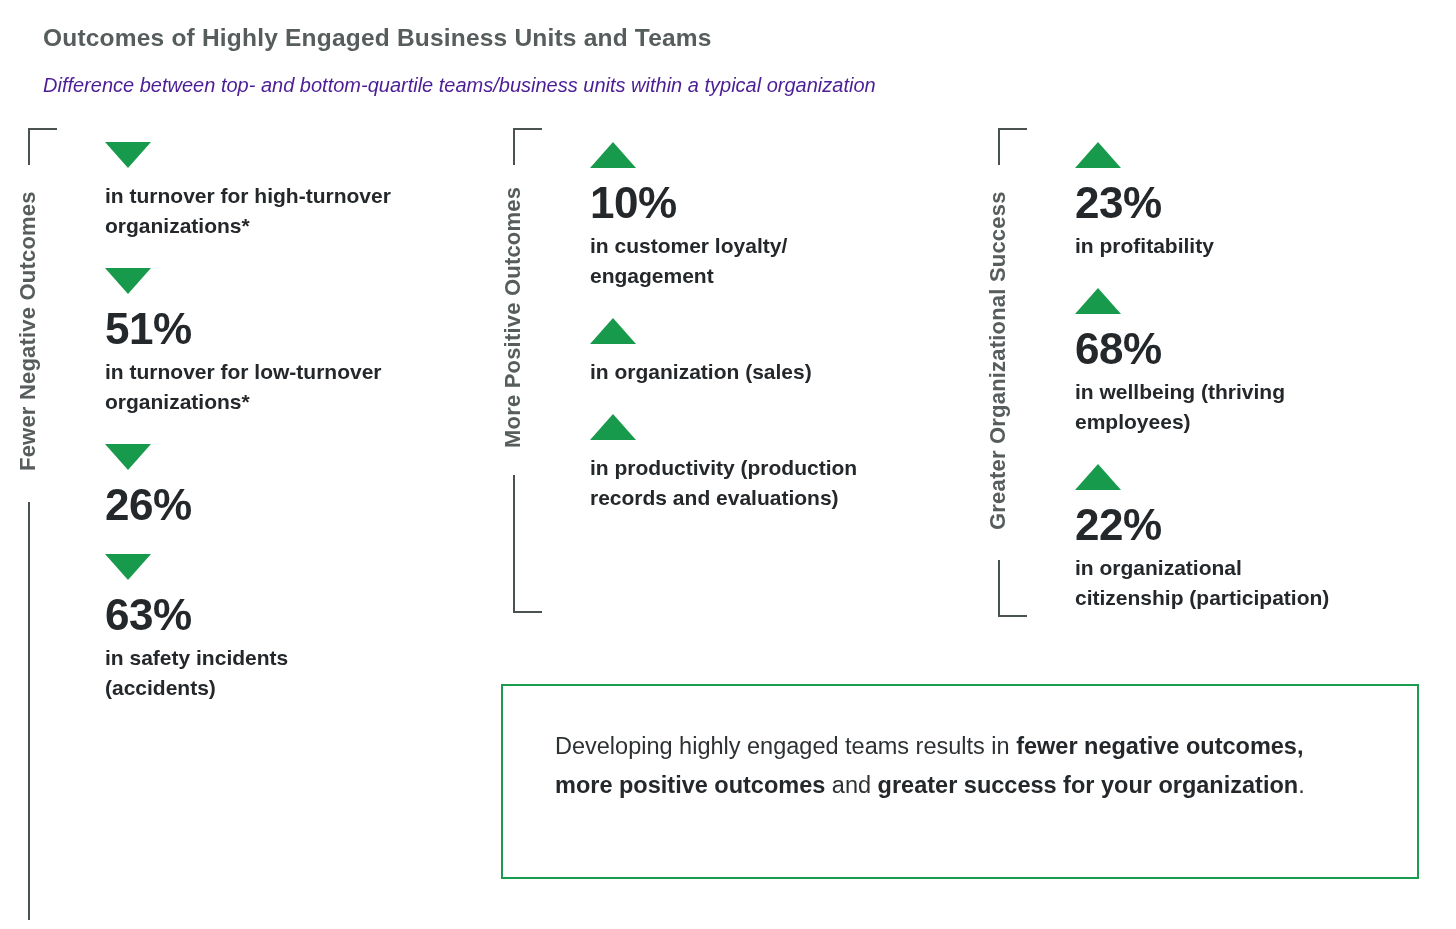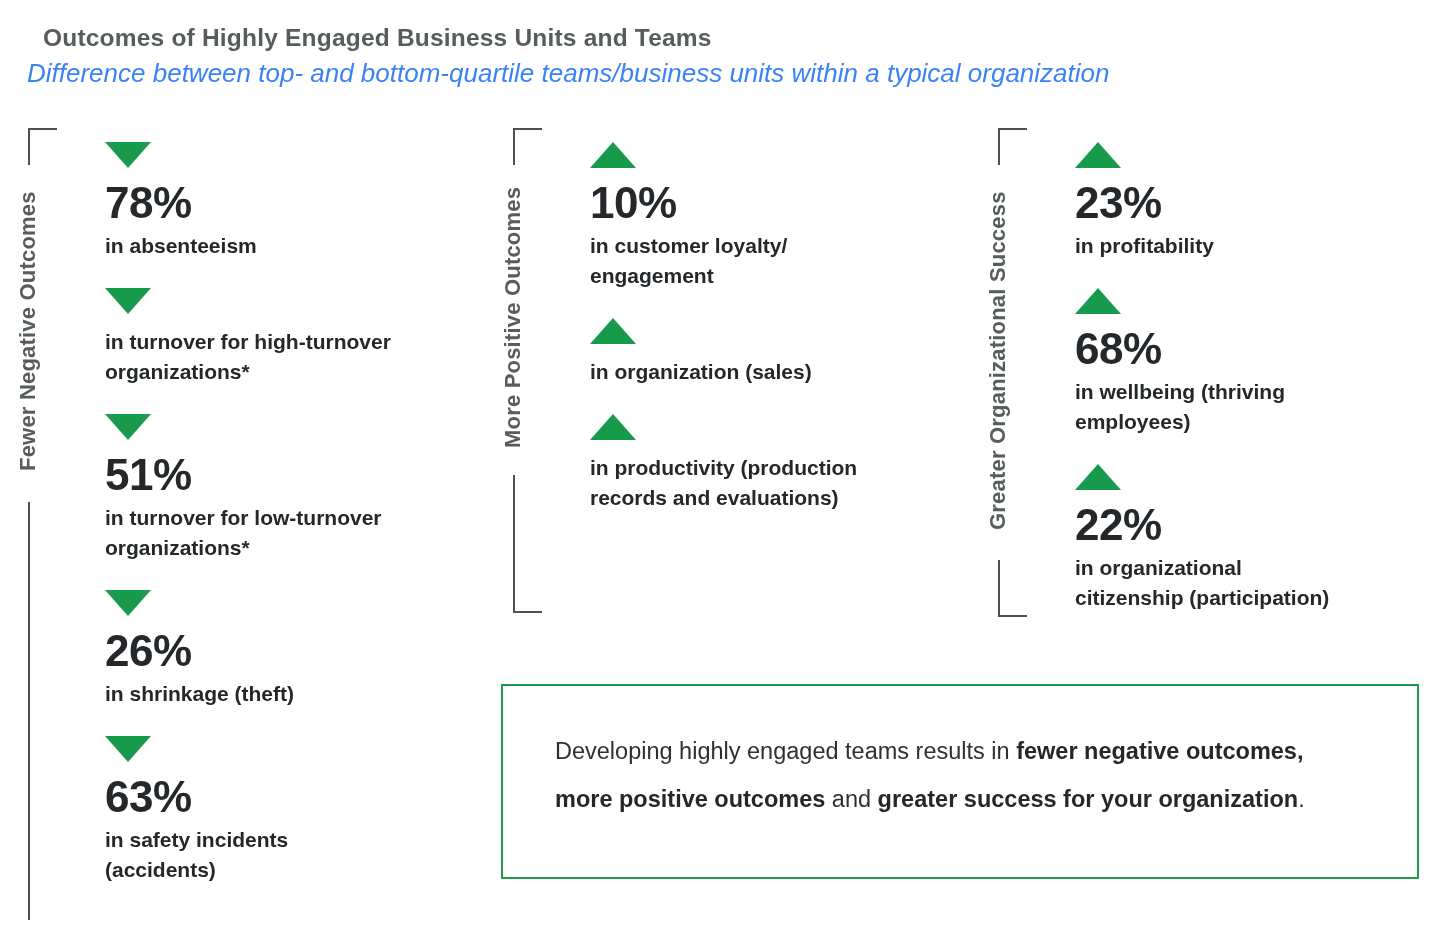--- a/index.html
+++ b/index.html
@@ -9,22 +9,22 @@
     background:#ffffff;
     font-family:"Liberation Sans","DejaVu Sans",sans-serif;
     overflow:hidden;
   }
   
   .title{
     position:absolute;left:27px;top:8px;margin:16px;
     font-size:24.5px;font-weight:700;color:#575d5d;letter-spacing:.2px;
   }
   .subtitle{
-    position:absolute;left:27px;top:58px;margin:0;
-    font-size:26px;font-style:italic;font-weight:400;color:#3b82f6;
+    position:absolute;left:27px;top:58px;margin:16px;
+    font-size:20px;font-style:italic;font-weight:400;color:#4c1d95;
   }
   
   .col{position:absolute;top:0;width:470px;height:929px;}
   .col.c0{left:28px;}
   .col.c1{left:513px;}
   .col.c2{left:998px;}
   .corner{
     position:absolute;left:0;top:128px;width:29px;height:37px;
     border-top:2px solid #4b5252;border-left:2px solid #4b5252;
     box-sizing:border-box;
@@ -52,57 +52,51 @@
   .tri.up{border-bottom:26px solid #189a4c;}
   .pct{font-size:44px;line-height:44px;font-weight:700;color:#24282b;letter-spacing:-.5px;}
   .desc{margin-top:6px;font-size:21px;line-height:30px;font-weight:600;color:#24282b;white-space:pre-line;}
   
   .callout{
     position:absolute;left:501px;top:684px;width:918px;height:195px;
     border:2px solid #1a9b4d;box-sizing:border-box;background:#ffffff;
   }
   .callout p{
     margin:41px 0 0 52px;width:770px;
-    font-size:23.5px;line-height:48px;font-weight:400;color:#2d3133;
+    font-size:23.5px;line-height:39px;font-weight:400;color:#2d3133;
   }
   .callout p strong{font-weight:700;color:#24282b;}
 </style>
 </head>
 <body>
 
 <div class="canvas">
   <h1 class="title">Outcomes of Highly Engaged Business Units and Teams</h1>
   <p class="subtitle">Difference between top- and bottom-quartile teams/business units within a typical organization</p>
 
   <div id="columns">
       <section class="col c0">
     <span class="corner"></span>
     <span class="vlabel">Fewer Negative Outcomes</span>
     <span class="line2"></span>
     <div class="entries">
           <article class="entry">
     <span class="tri down"></span>
-    <div class="pct">78%</div>
-    <div class="desc">in absenteeism</div>
-  </article>
-          <article class="entry">
-    <span class="tri down"></span>
     <div class="desc">in turnover for high-turnover
 organizations*</div>
   </article>
           <article class="entry">
     <span class="tri down"></span>
     <div class="pct">51%</div>
     <div class="desc">in turnover for low-turnover
 organizations*</div>
   </article>
           <article class="entry">
     <span class="tri down"></span>
     <div class="pct">26%</div>
-    <div class="desc">in shrinkage (theft)</div>
   </article>
           <article class="entry">
     <span class="tri down"></span>
     <div class="pct">63%</div>
     <div class="desc">in safety incidents
 (accidents)</div>
   </article>
         </div>
   </section>
       <section class="col c1">

